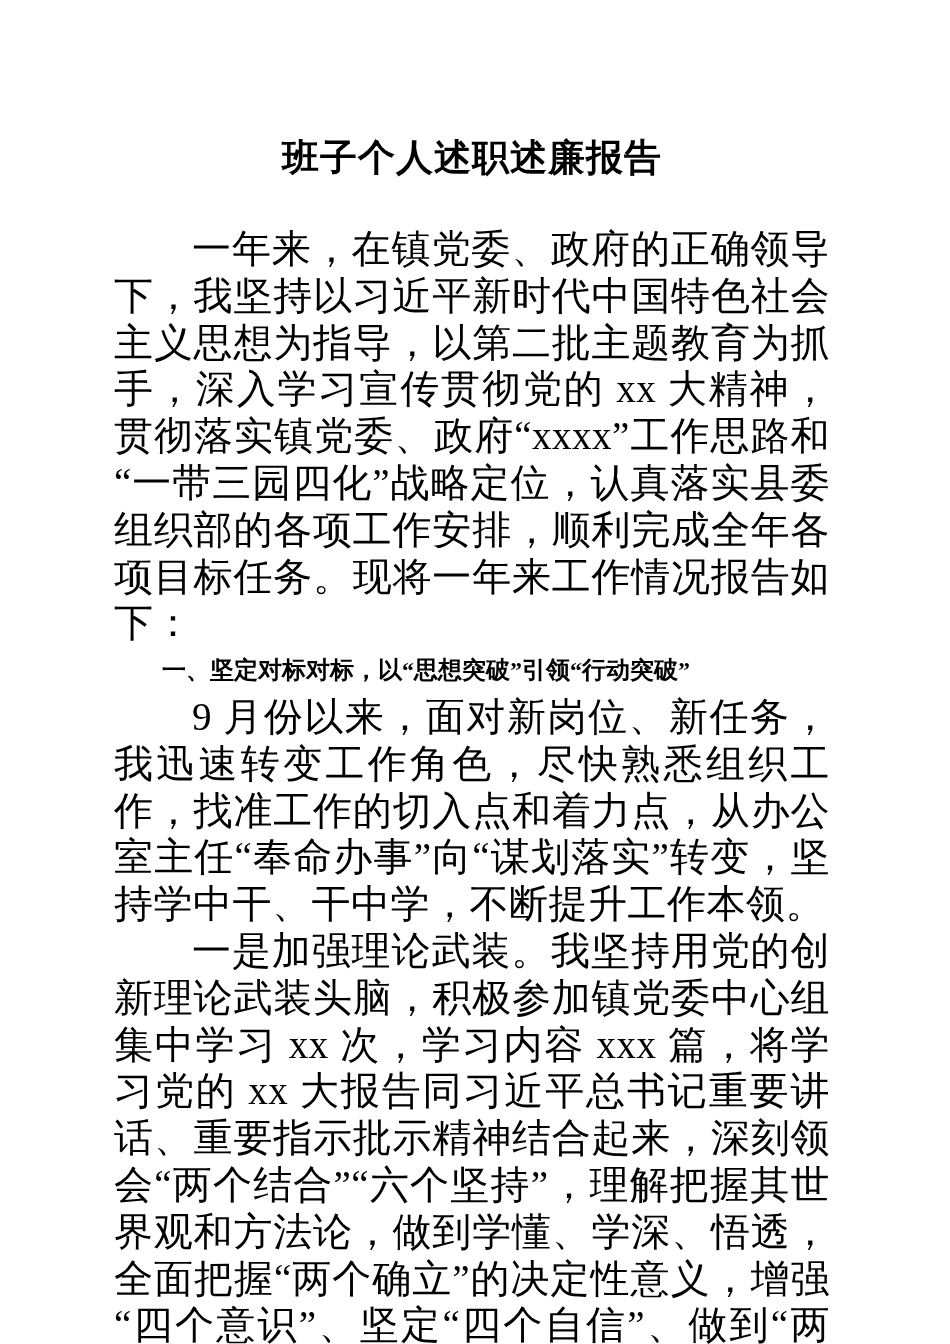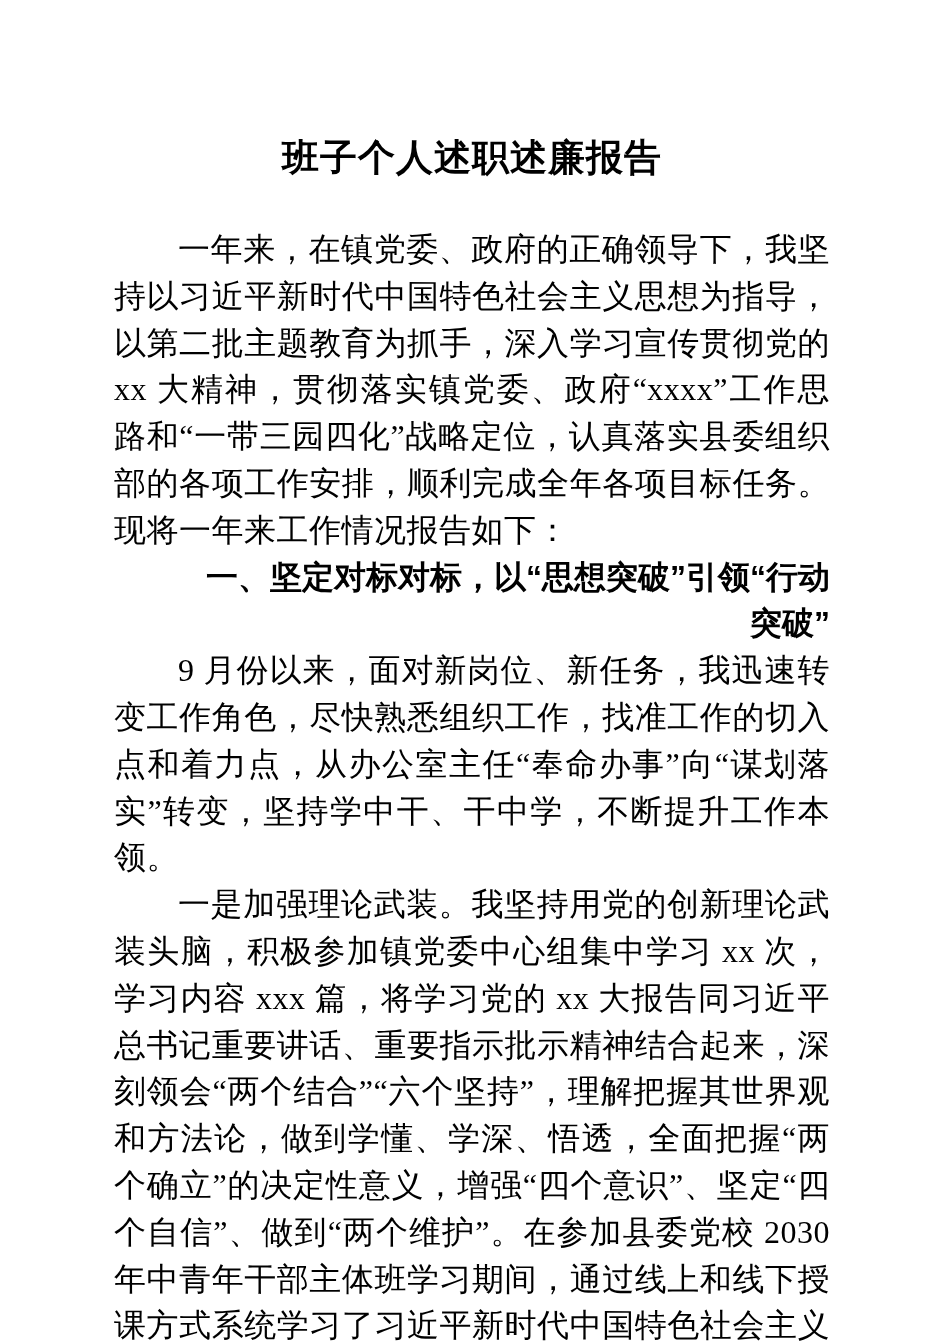--- a/index.html
+++ b/index.html
@@ -18,36 +18,36 @@
   .doc-title {
     font-size: 37px;
     line-height: 48px;
     font-weight: bold;
     text-align: center;
     letter-spacing: 1px;
     margin-bottom: 44px;
     font-family: "Liberation Serif", "DejaVu Serif", serif;
   }
   .body-para {
-    font-size: 32px;
+    font-size: 39px;
     line-height: 46.8px;
     text-align: justify;
     text-justify: inter-ideograph;
     text-align-last: left;
     text-indent: 2em;
     letter-spacing: 0.5px;
     font-weight: normal;
   }
   .section-heading {
-    font-size: 32px;
+    font-size: 24px;
     line-height: 46.8px;
     font-weight: bold;
     text-indent: 2em;
-    text-align: right;
-    font-family: Liberation Sans, sans-serif;
+    text-align: left;
+    font-family: Liberation Serif, serif;
   }
 </style>
 </head>
 <body>
 
 <div class="page">
   <h1 class="doc-title">班子个人述职述廉报告</h1>
 
   <p class="body-para">一年来，在镇党委、政府的正确领导下，我坚持以习近平新时代中国特色社会主义思想为指导，以第二批主题教育为抓手，深入学习宣传贯彻党的 xx 大精神，贯彻落实镇党委、政府“xxxx”工作思路和“一带三园四化”战略定位，认真落实县委组织部的各项工作安排，顺利完成全年各项目标任务。现将一年来工作情况报告如下：</p>
 

